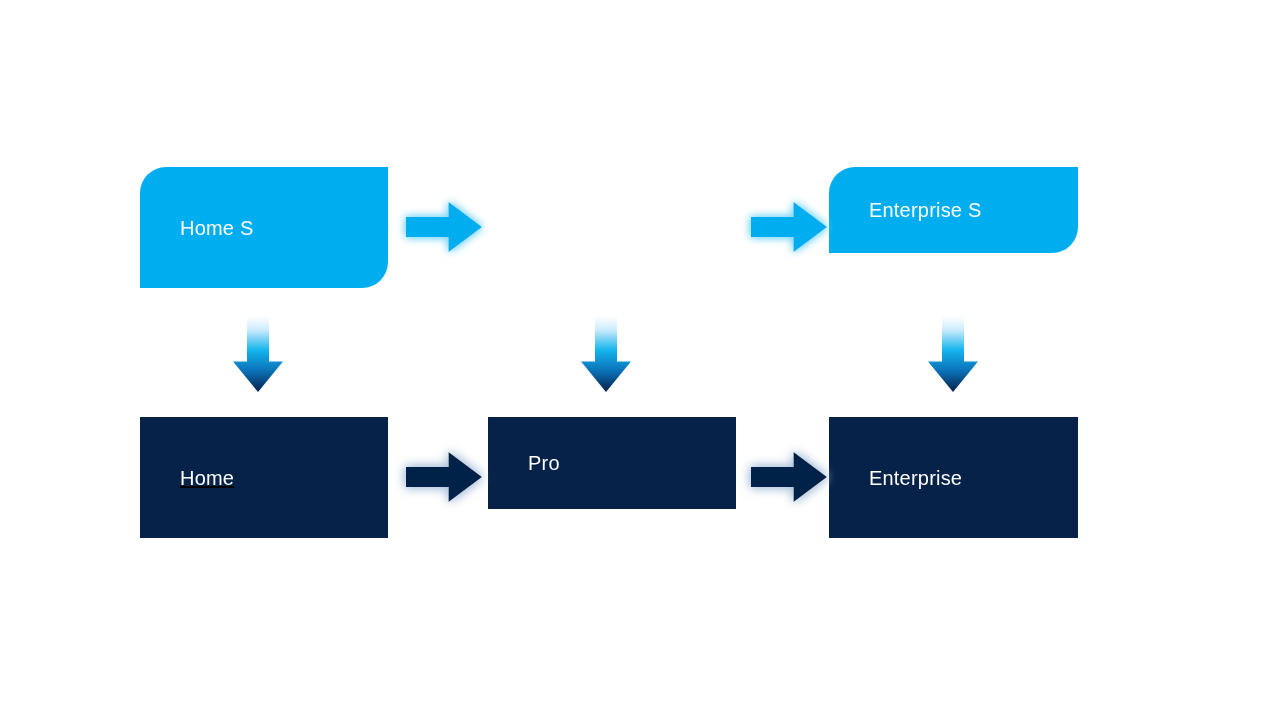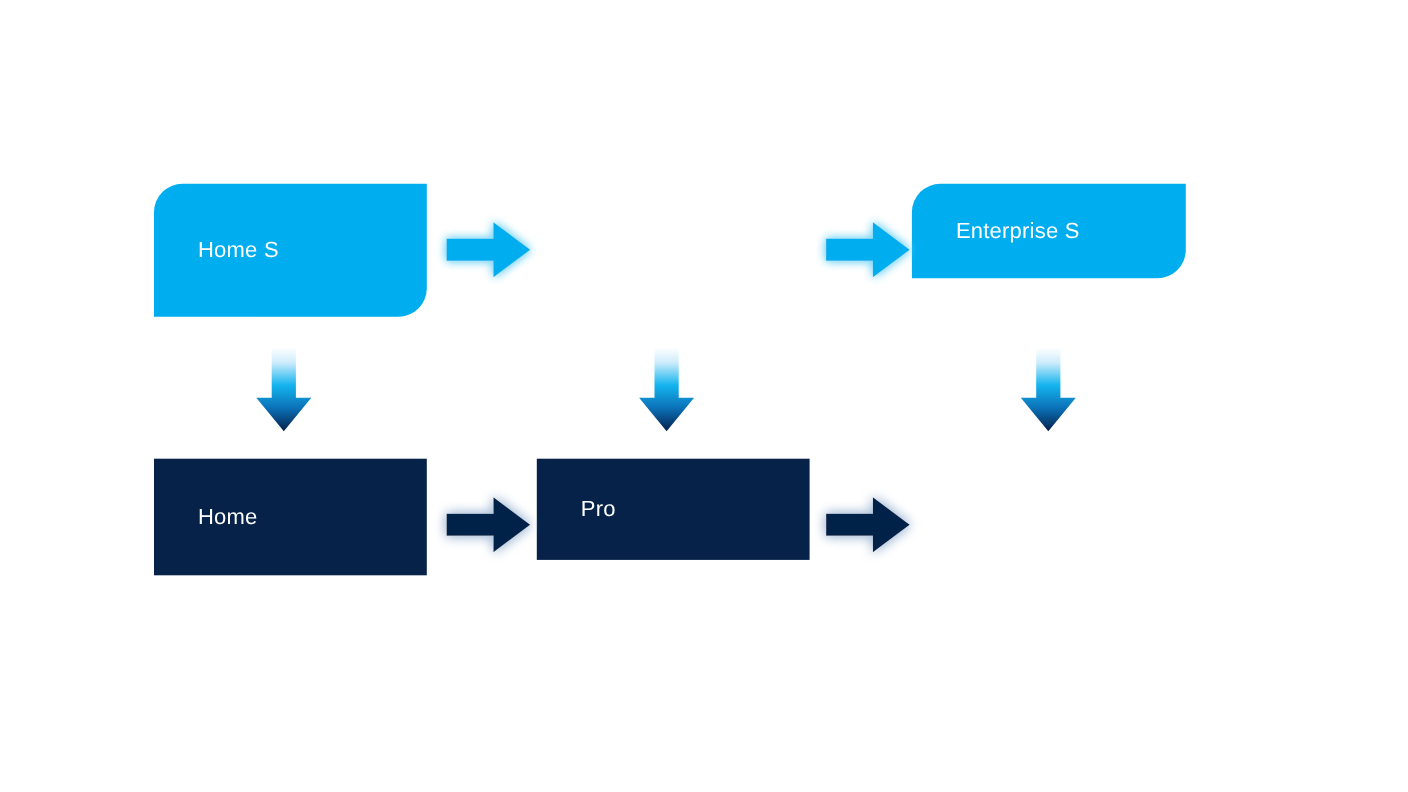--- a/index.html
+++ b/index.html
@@ -67,25 +67,28 @@
 </head>
 <body>
 
 <div id="canvas" style="background: rgb(255, 255, 255);">
     <div class="node-box tier-s" style="left: 140px; top: 167px; width: 248px; height: 121px;">
       <span class="node-label">Home S</span>
     </div>
     <div class="node-box tier-s" style="left: 829px; top: 167px; width: 249px; height: 86px;">
       <span class="node-label">Enterprise S</span>
     </div>
-    <div class="node-box tier-base" style="left: 140px; top: 417px; width: 248px; height: 106px;">
+    <div class="node-box tier-base" style="left: 140px; top: 417px; width: 248px; height: 121px; text-decoration: underline;">
       <span class="node-label">Home</span>
     </div>
     <div class="node-box tier-base" style="left: 488px; top: 417px; width: 248px; height: 92px; align-items: center;">
       <span class="node-label">Pro</span>
+    </div>
+    <div class="node-box tier-base" style="left: 829px; top: 417px; width: 249px; height: 121px;">
+      <span class="node-label">Enterprise</span>
     </div>
     <div class="arrow" style="left: 406px; top: 202px; width: 76px; height: 50px;">
       <svg width="76" height="50" viewBox="0 0 76 50">
         <defs>
           <filter id="glow0" x="-60%" y="-60%" width="220%" height="220%">
             <feFlood flood-color="#7FD8F8" flood-opacity="1" result="fc"></feFlood>
             <feComposite in="fc" in2="SourceAlpha" operator="in" result="colored"></feComposite>
             <feGaussianBlur in="colored" stdDeviation="4.5" result="b1"></feGaussianBlur>
             <feMerge>
               <feMergeNode in="b1"></feMergeNode>

